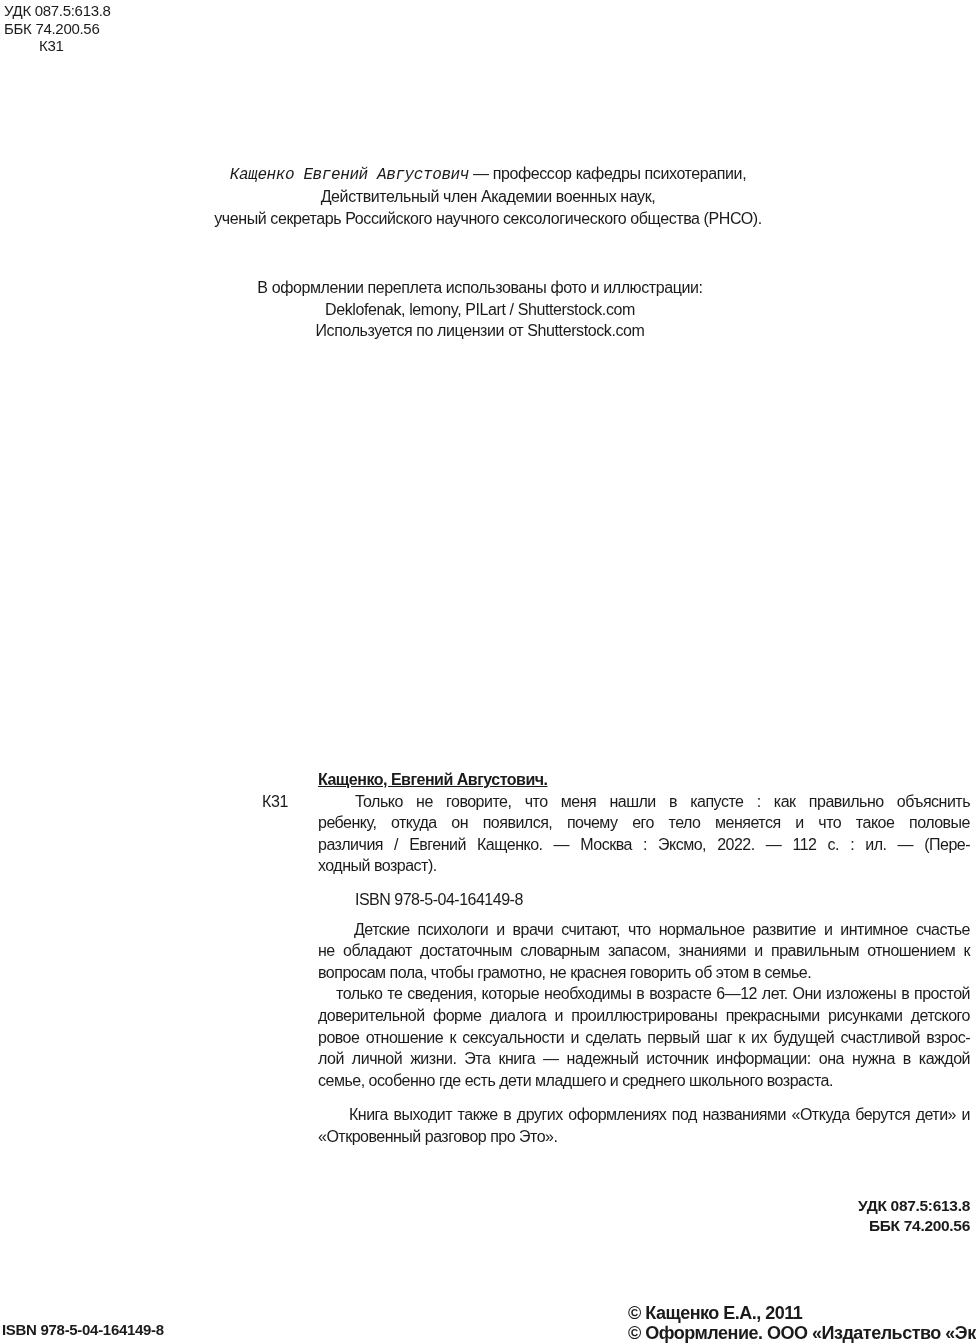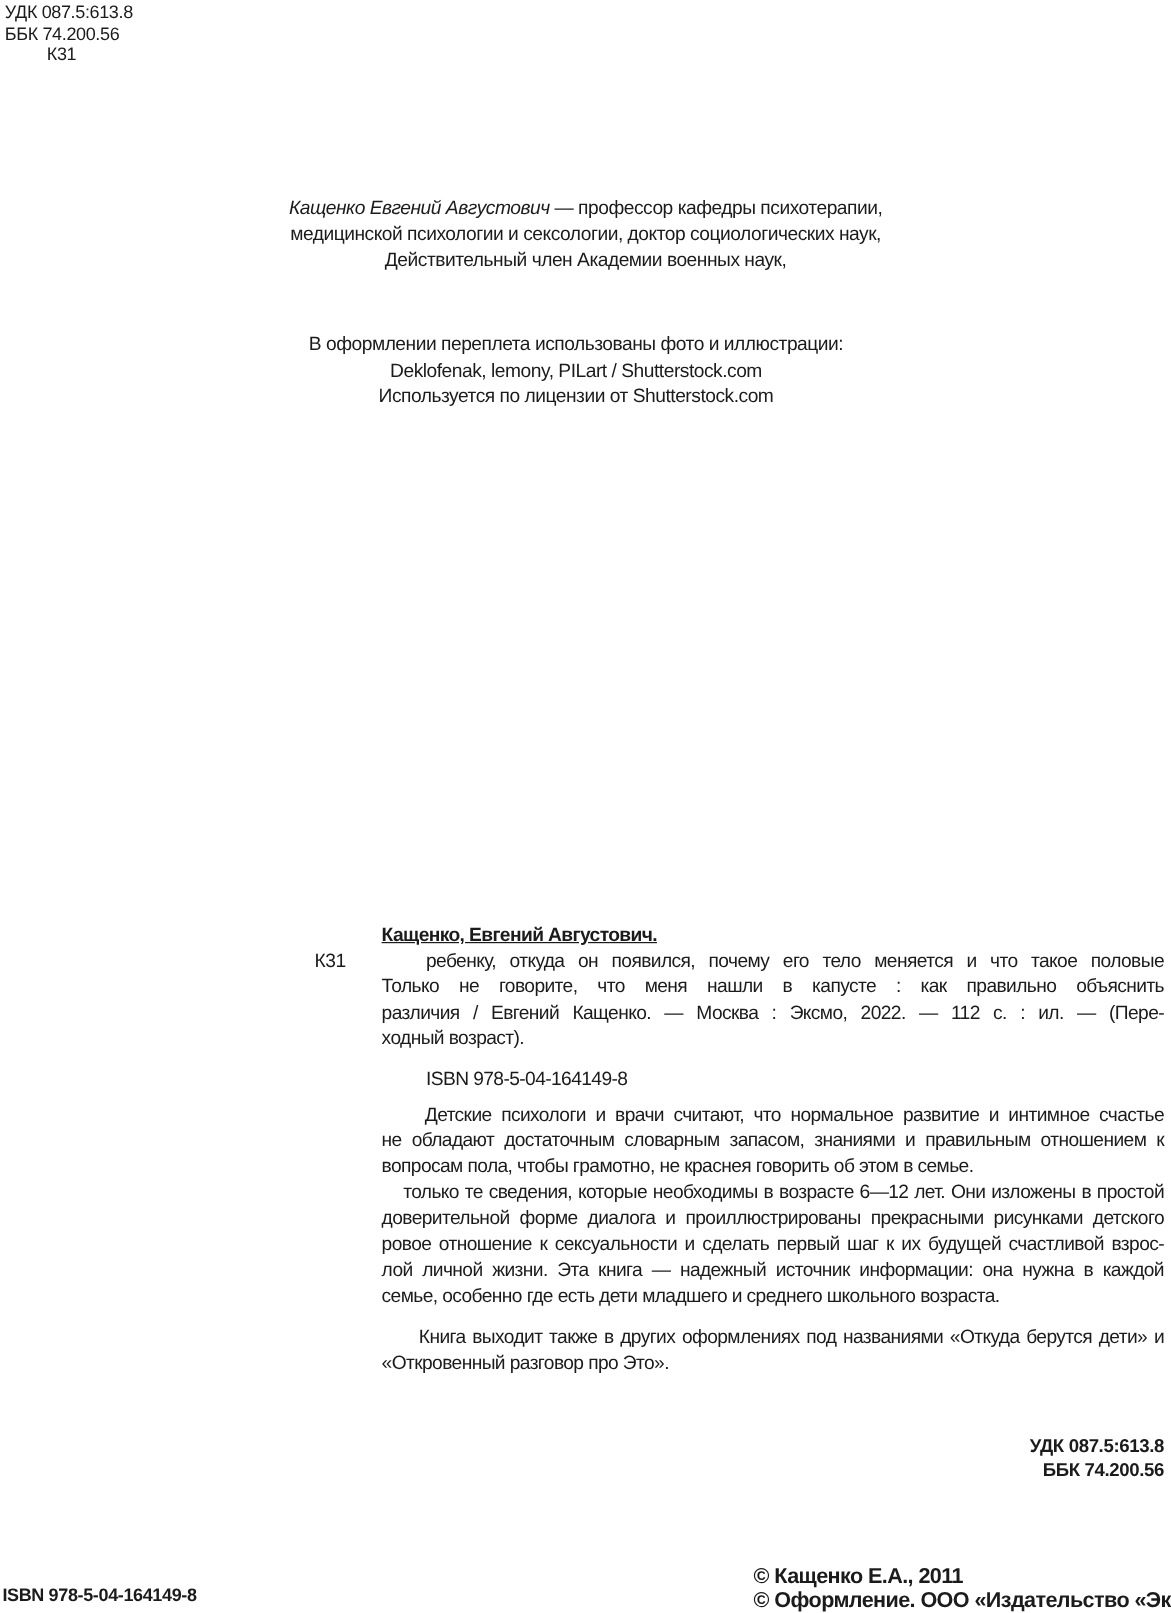--- a/index.html
+++ b/index.html
@@ -25,21 +25,21 @@
   }
   #top-codes .indent { padding-left: 35px; }
 
   
   #author-block {
     left: 0; right: 0; top: 163px;
     text-align: center;
     font-size: 16px; line-height: 22px; letter-spacing: -0.4px;
     white-space: nowrap;
   }
-  #author-block .it { font-style: italic; }
+  #author-block .it { font-style: italic; font-family: Liberation Mono, monospace; }
 
   
   #credits-block {
     left: 0; right: 16px; top: 277px;
     text-align: center;
     font-size: 16px; line-height: 21.5px; letter-spacing: -0.4px;
     white-space: nowrap;
   }
 
   
@@ -92,37 +92,37 @@
 <body>
 
 <div id="top-codes" class="abs">
   <div>УДК 087.5:613.8</div>
   <div>ББК 74.200.56</div>
   <div class="indent">К31</div>
 </div>
 
 <div id="author-block" class="abs">
   <div><span class="it">Кащенко Евгений Августович</span><span> — профессор кафедры психотерапии,</span></div>
-  <div>медицинской психологии и сексологии, доктор социологических наук,</div>
   <div>Действительный член Академии военных наук,</div>
+  <div>ученый секретарь Российского научного сексологического общества (РНСО).</div>
 </div>
 
 <div id="credits-block" class="abs">
   <div>В оформлении переплета использованы фото и иллюстрации:</div>
   <div>Deklofenak, lemony, PILart / Shutterstock.com</div>
   <div>Используется по лицензии от Shutterstock.com</div>
 </div>
 
 <div id="catalog-card" class="abs">
   <span class="k31">К31</span>
   <div class="heading">Кащенко, Евгений Августович.</div>
 
   <div class="para biblio">
+    <div class="ln">Только не говорите, что меня нашли в капусте : как правильно объяснить</div>
     <div class="ln">ребенку, откуда он появился, почему его тело меняется и что такое половые</div>
-    <div class="ln">Только не говорите, что меня нашли в капусте : как правильно объяснить</div>
     <div class="ln">различия / Евгений Кащенко. — Москва : Эксмо, 2022. — 112 с. : ил. — (Пере-</div>
     <div class="ln nj">ходный возраст).</div>
   </div>
 
   <div id="isbn-line">ISBN 978-5-04-164149-8</div>
 
   <div class="para p1">
     <div class="ln">Детские психологи и врачи считают, что нормальное развитие и интимное счастье</div>
     <div class="ln">не обладают достаточным словарным запасом, знаниями и правильным отношением к</div>
     <div class="ln nj">вопросам пола, чтобы грамотно, не краснея говорить об этом в семье.</div>

